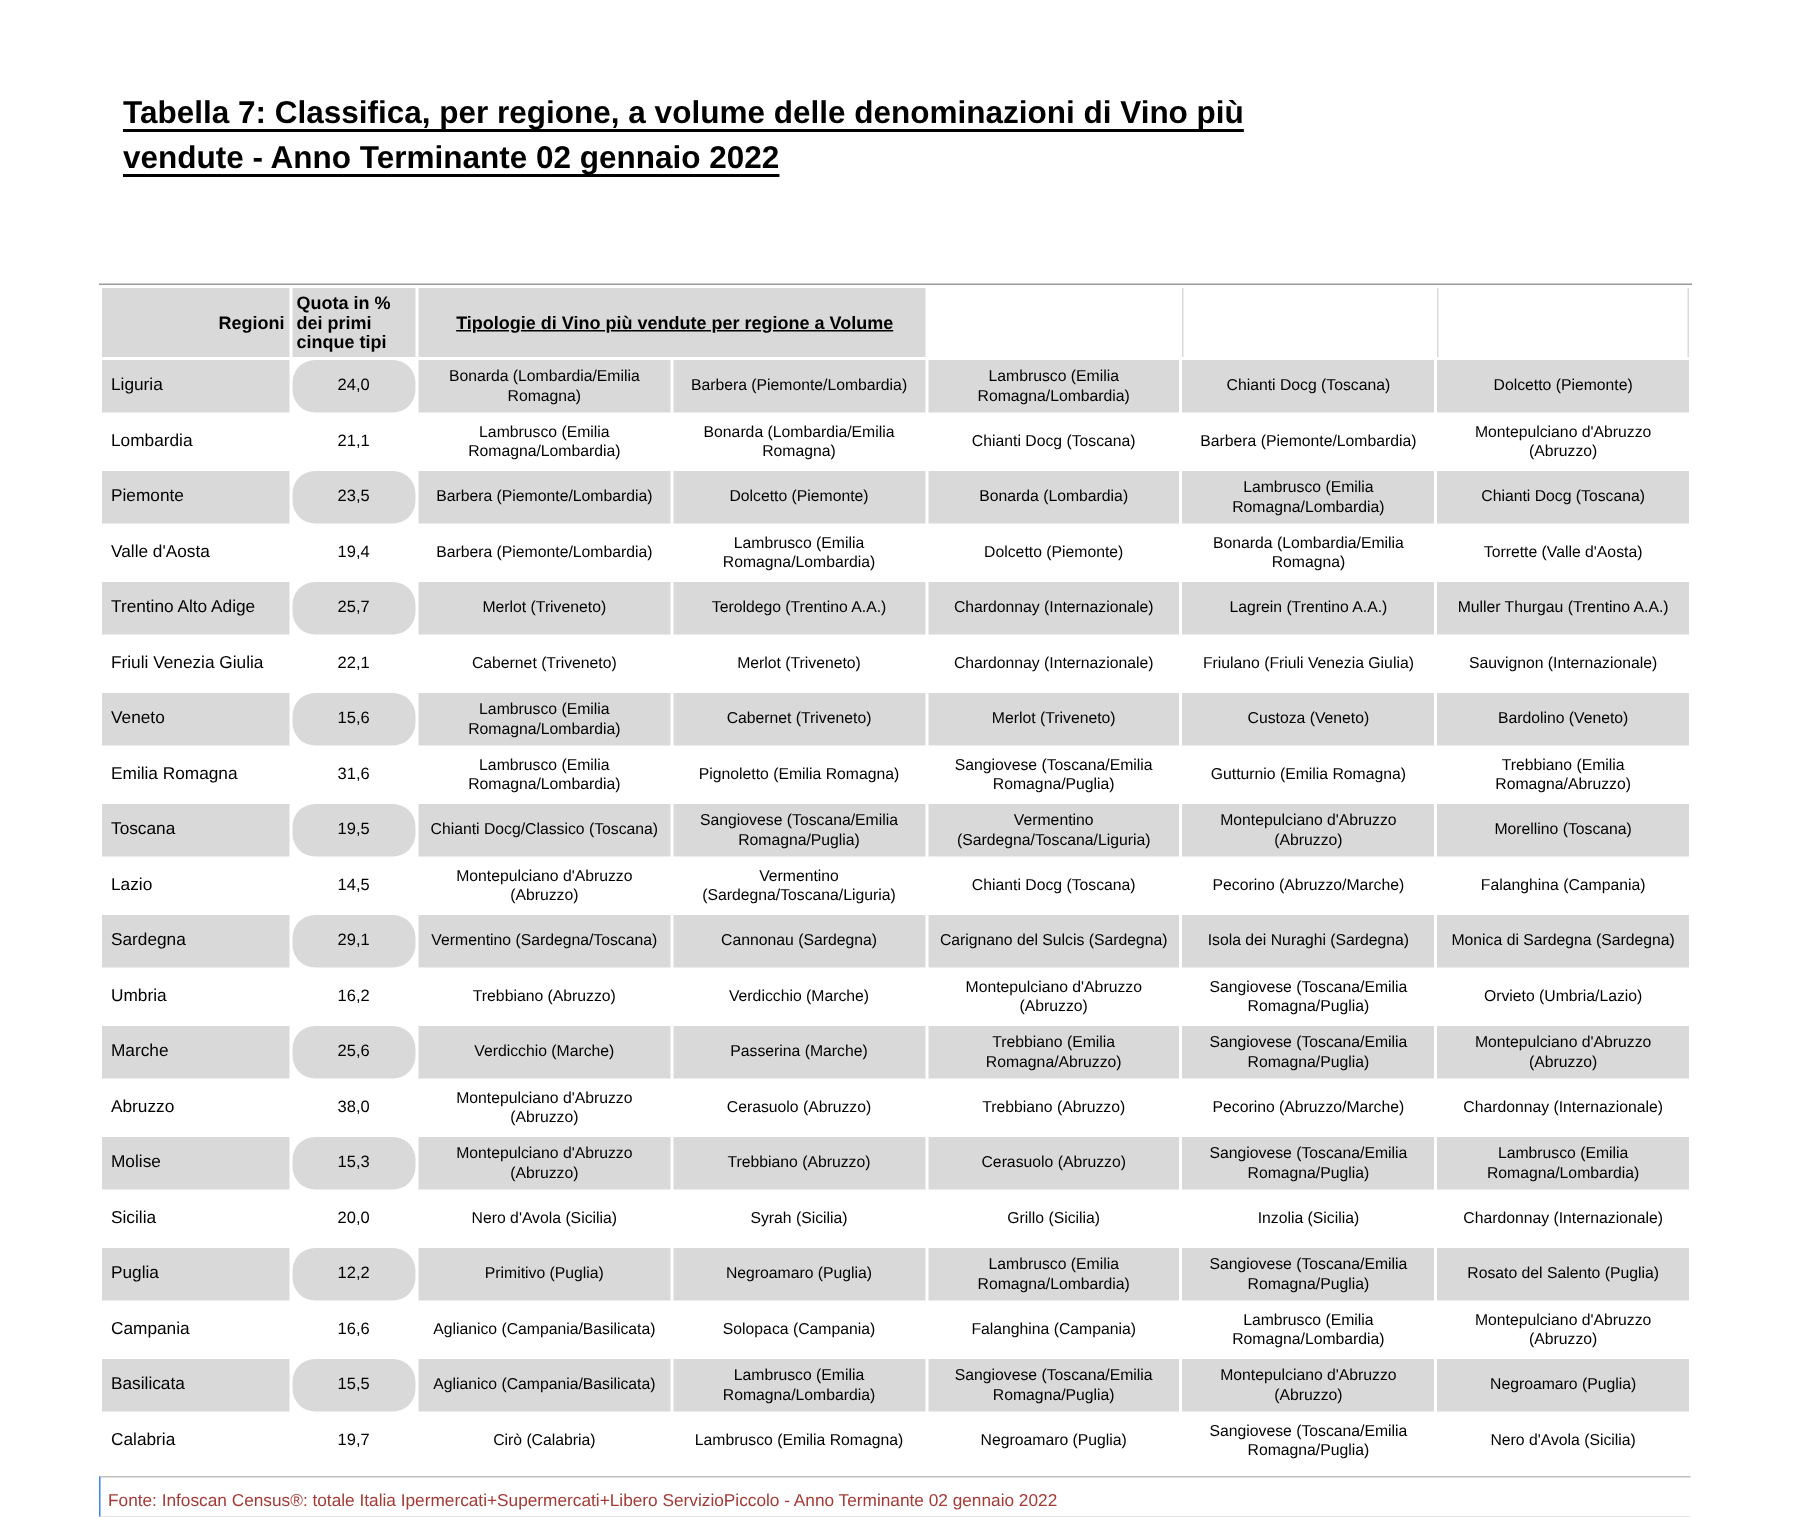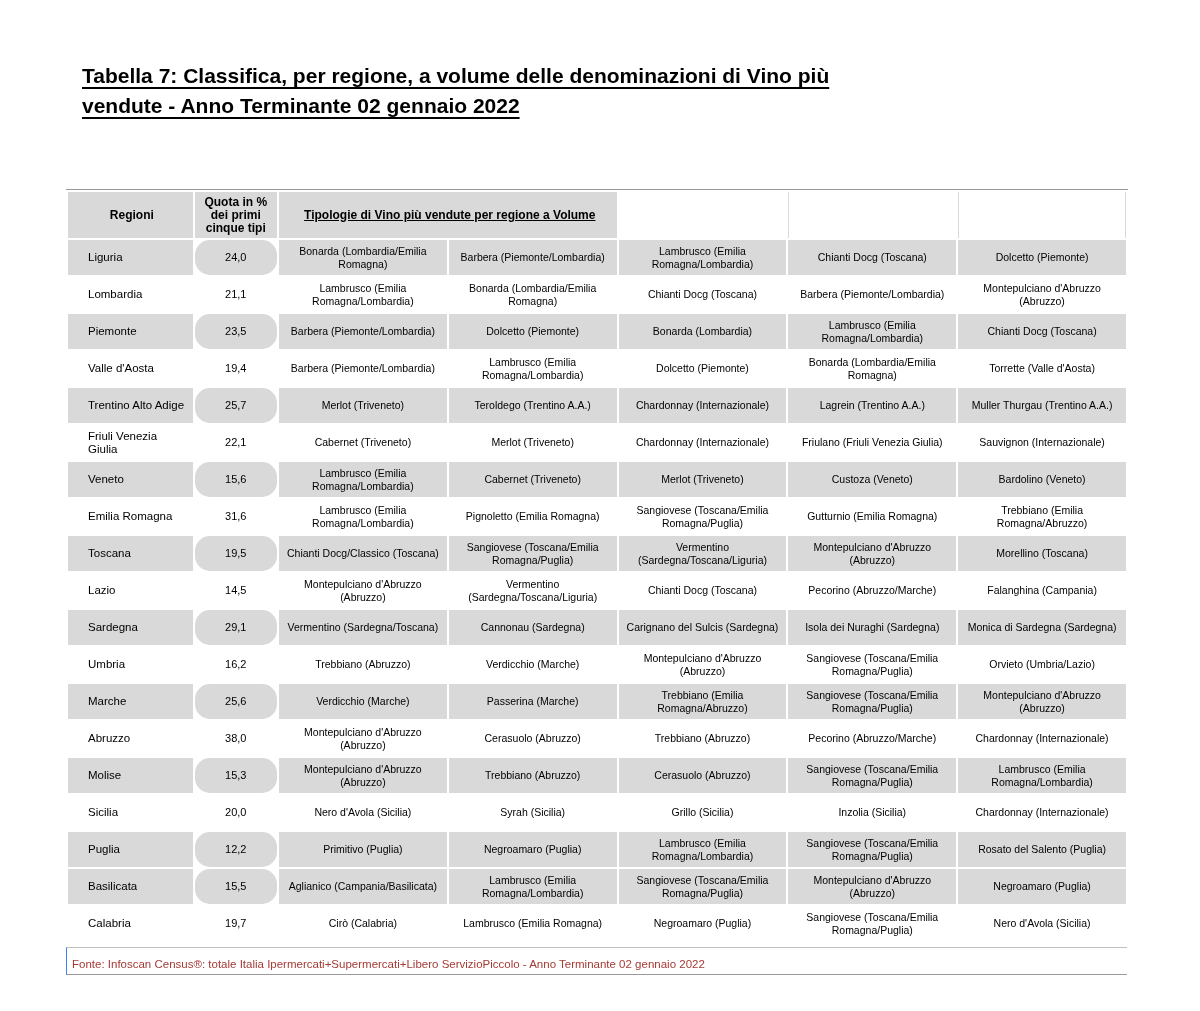--- a/index.html
+++ b/index.html
@@ -6,27 +6,27 @@
     font-family:"Liberation Sans","DejaVu Sans",sans-serif;color:#000;}
   .page{padding-left:66px;padding-top:45px;width:1134px;}
   h1.title{margin:16px;font-size:21px;line-height:30px;font-weight:bold;max-width:1040px;}
   h1.title .tline{display:block;text-decoration:underline;text-decoration-thickness:2px;text-underline-offset:4px;}
   table.wt{border-collapse:separate;border-spacing:2px;margin-top:68px;table-layout:fixed;
     width:1062px;border-top:1px solid #9a9a9a;}
   col.c1{width:124px}col.c2{width:82px}col.cw{width:167px}
   th,td{font-weight:normal;vertical-align:middle;padding:2px 3px;line-height:13px;}
   .shade{background:#d9d9d9;}
   th{height:42px;font-size:12px;font-weight:bold;line-height:13px;}
-  th.c-region{text-align:center;padding-left:6px;}
-  th.c-quota{text-align:center;}
+  th.c-region{text-align:right;padding-left:6px;}
+  th.c-quota{text-align:left;}
   th.c-tip{text-align:center;padding-left:7px;text-decoration:underline;}
   th.e2,th.e3{border-left:1px solid #d9d9d9;}
   th.e3{border-right:1px solid #d9d9d9;}
   td{height:31px;}
-  td.c-region{font-size:11.5px;text-align:left;padding-left:20px;}
+  td.c-region{font-size:11.5px;text-align:left;padding-left:6px;}
   td.c-quota{font-size:11px;text-align:center;border-radius:15px;}
   td.c-wine{font-size:10.5px;text-align:center;}
   .footer{width:1055px;margin-top:4px;border-top:1px solid #c0c0c0;border-bottom:1px solid #9a9a9a;
     border-left:1px solid #3b82f6;color:#a53a35;font-size:11.5px;line-height:16px;
     padding:8px 0 2px 5px;}
 </style>
 </head>
 <body>
 
 <div class="page">
@@ -203,20 +203,29 @@
         <tr>
           <td class="c-region shade">Puglia</td>
           <td class="c-quota shade">12,2</td>
           <td class="c-wine shade">Primitivo (Puglia)</td>
           <td class="c-wine shade">Negroamaro (Puglia)</td>
           <td class="c-wine shade">Lambrusco (Emilia Romagna/Lombardia)</td>
           <td class="c-wine shade">Sangiovese (Toscana/Emilia Romagna/Puglia)</td>
           <td class="c-wine shade">Rosato del Salento (Puglia)</td>
         </tr>
         <tr>
+          <td class="c-region">Campania</td>
+          <td class="c-quota">16,6</td>
+          <td class="c-wine">Aglianico (Campania/Basilicata)</td>
+          <td class="c-wine">Solopaca (Campania)</td>
+          <td class="c-wine">Falanghina (Campania)</td>
+          <td class="c-wine">Lambrusco (Emilia Romagna/Lombardia)</td>
+          <td class="c-wine">Montepulciano d'Abruzzo (Abruzzo)</td>
+        </tr>
+        <tr>
           <td class="c-region shade">Basilicata</td>
           <td class="c-quota shade">15,5</td>
           <td class="c-wine shade">Aglianico (Campania/Basilicata)</td>
           <td class="c-wine shade">Lambrusco (Emilia Romagna/Lombardia)</td>
           <td class="c-wine shade">Sangiovese (Toscana/Emilia Romagna/Puglia)</td>
           <td class="c-wine shade">Montepulciano d'Abruzzo (Abruzzo)</td>
           <td class="c-wine shade">Negroamaro (Puglia)</td>
         </tr>
         <tr>
           <td class="c-region">Calabria</td>

